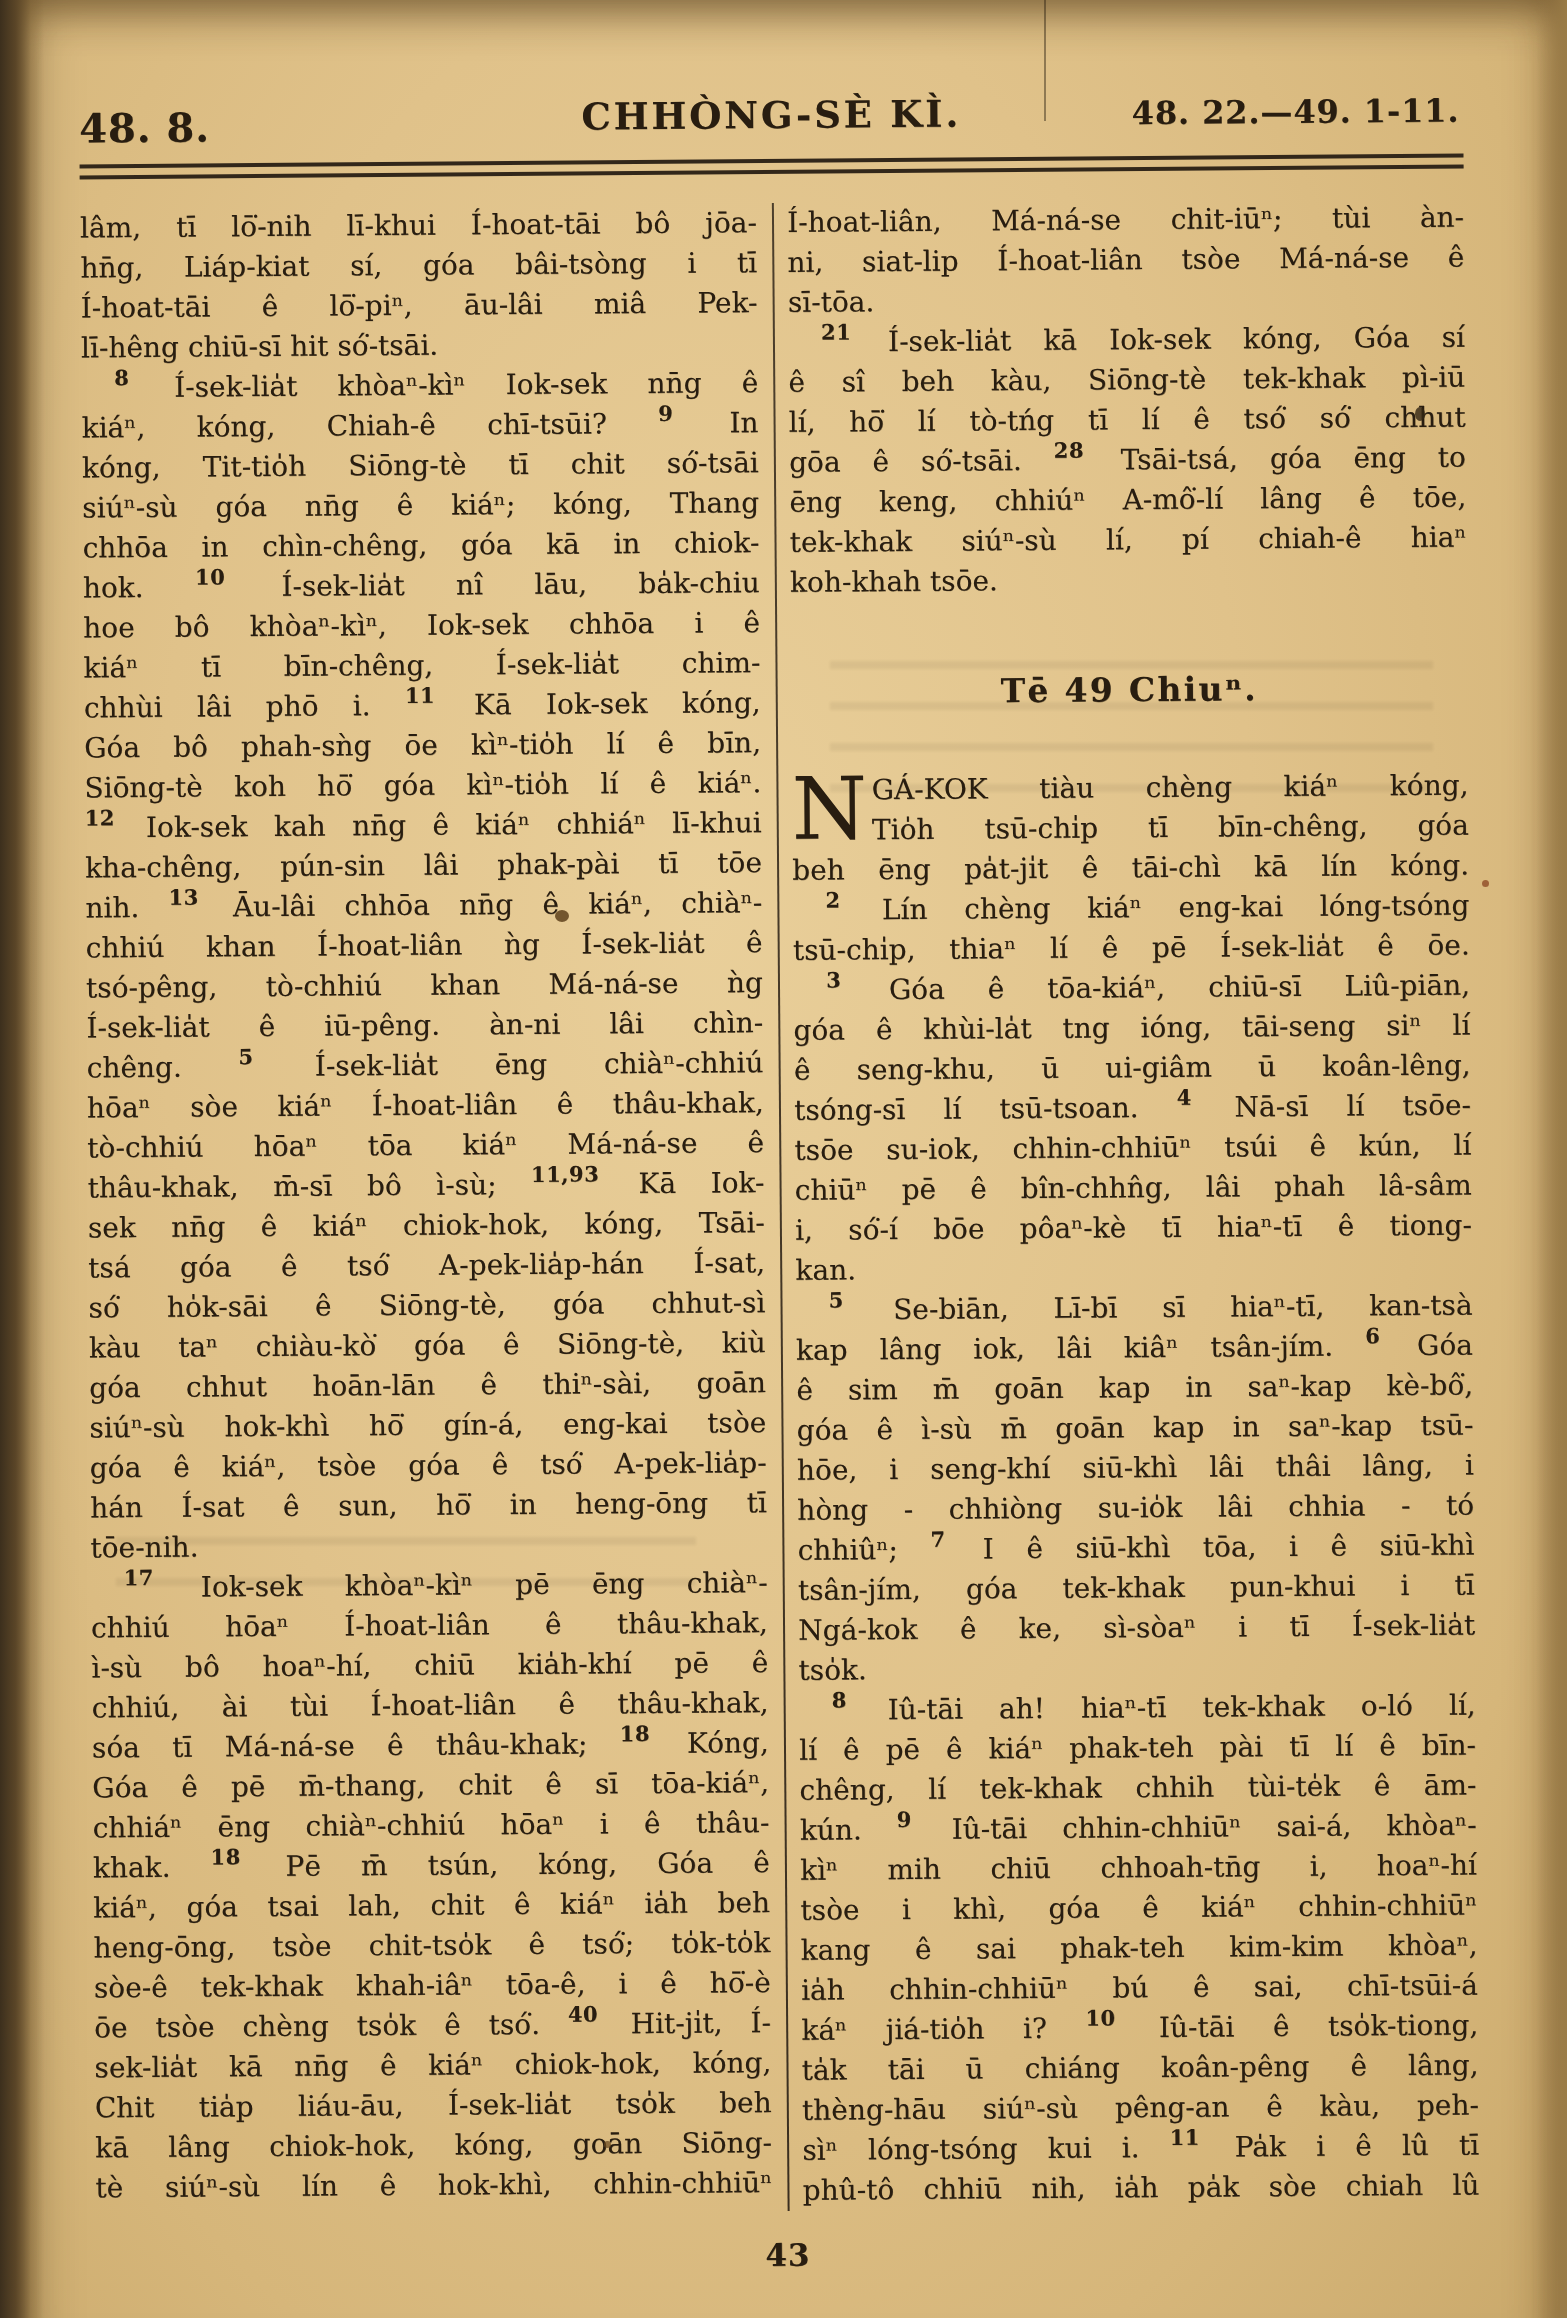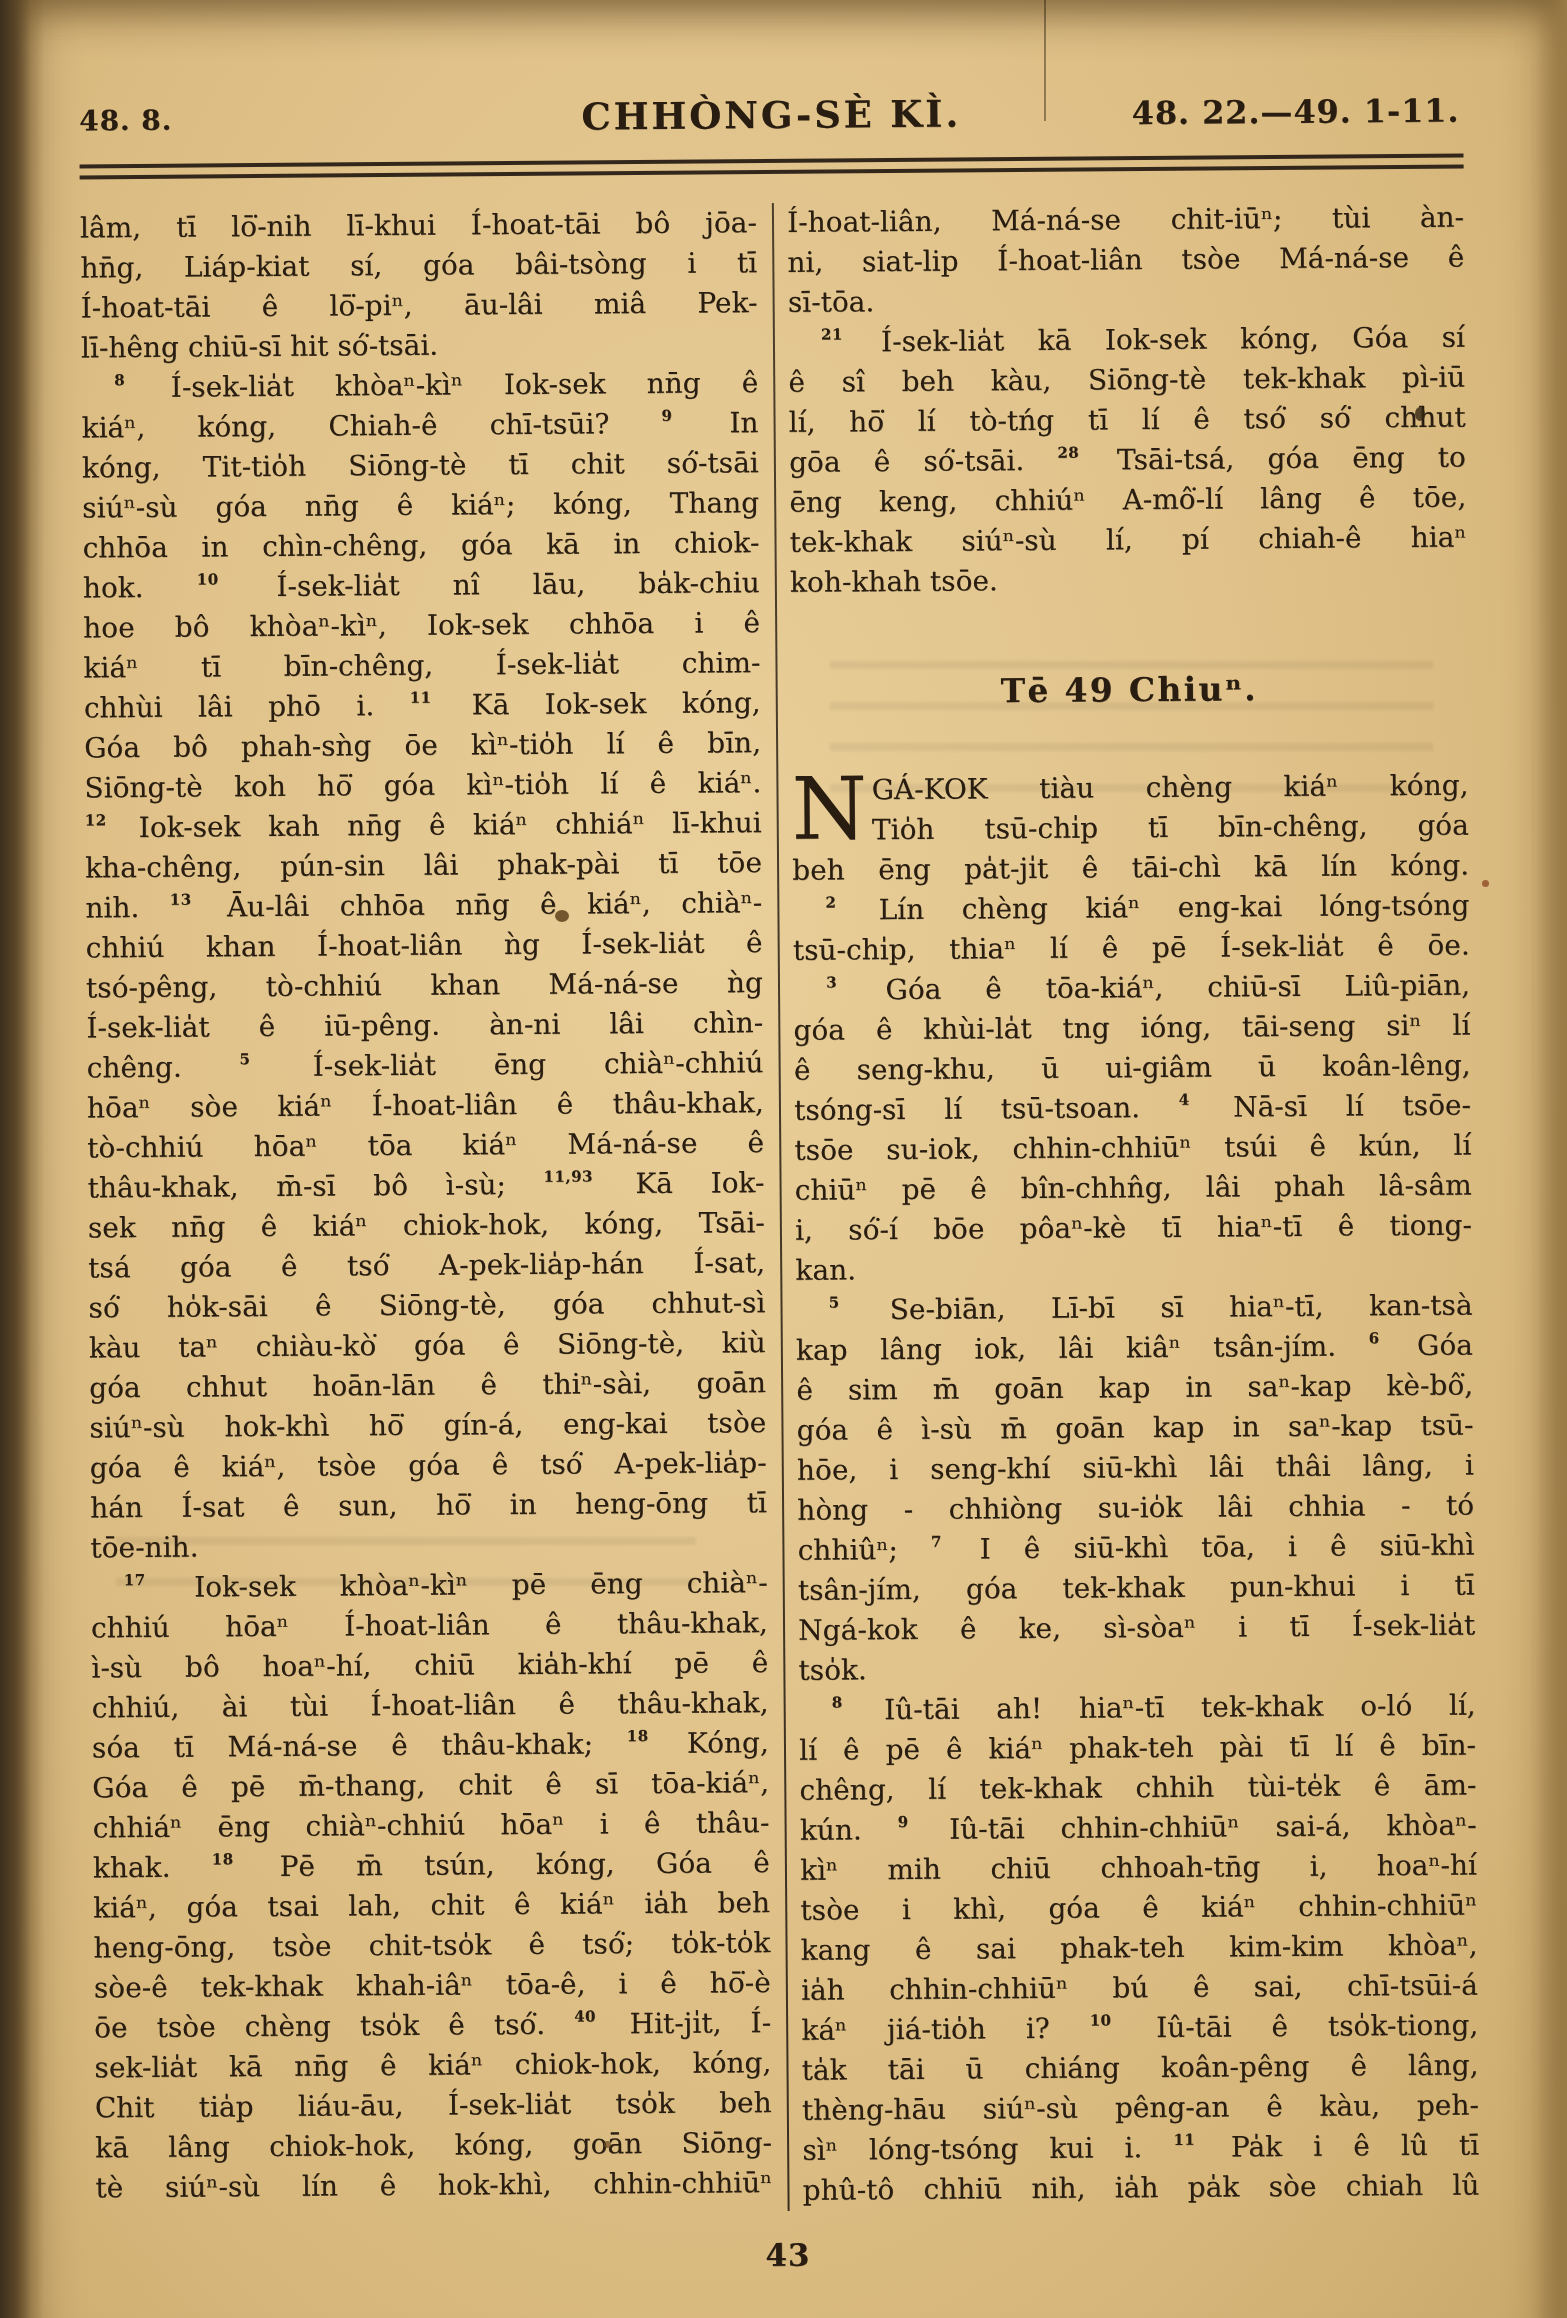--- a/index.html
+++ b/index.html
@@ -24,35 +24,35 @@
   .edge-right{
     position:absolute;right:0;top:0;bottom:0;width:32px;
     background:linear-gradient(270deg,#9a7c47 0%,rgba(154,124,71,.35) 55%,rgba(154,124,71,0) 100%);
   }
   .content{
     position:absolute;left:79px;top:93px;width:1384px;
     transform:rotate(-0.45deg);transform-origin:50% 0;
     text-shadow:0.3px 0.4px 0.3px rgba(40,28,14,.45);
   }
   .header{position:relative;height:53px;font-weight:bold;}
-  .h-left{position:absolute;left:0;top:5.6px;font-size:28px;letter-spacing:0.9px;text-align:center;}
+  .h-left{position:absolute;left:0;top:5.6px;font-size:40px;letter-spacing:0.9px;text-align:center;}
   .h-right{position:absolute;right:3.7px;top:3.7px;font-size:32px;letter-spacing:0.9px;}
   .h-title{position:absolute;left:50%;top:0;transform:translateX(-50%);font-size:37px;letter-spacing:2.8px;}
   .rule{margin-top:13px;height:7px;border-top:4.6px solid #32271a;border-bottom:4.2px solid #32271a;}
   .cols{display:flex;margin-top:29px;align-items:flex-start;}
   .col{width:677px;font-size:28px;}
   .divider{width:2.3px;align-self:stretch;background:linear-gradient(180deg,rgba(50,39,26,.85),rgba(50,39,26,.95));margin:0 13px 0 15px;}
   .tl{
     height:40px;line-height:40px;
     text-align:justify;text-align-last:justify;
     white-space:nowrap;
   }
   .tl.short{text-align:left;text-align-last:left;}
   .tl.ind{text-indent:33px;}
-  sup.vs{font-size:15px;font-weight:bold;position:relative;top:-1.9px;vertical-align:super;line-height:0;margin-right:4.6px;letter-spacing:0.5px;}
+  sup.vs{font-size:21px;font-weight:bold;position:relative;top:-1.9px;vertical-align:super;line-height:0;margin-right:4.6px;letter-spacing:0.5px;}
   .chap{margin:70px 0 59px 0;text-align:center;font-size:33px;font-weight:bold;letter-spacing:2.3px;}
   .droppara{position:relative;}
   .dropcap{
     position:absolute;left:0;top:-2.8px;
     font-size:86px;line-height:83px;font-weight:normal;
   }
   #rc-drop .dc:nth-child(-n+2){margin-left:80px;}
   .pagenum{margin-top:26px;text-align:center;font-size:31px;font-weight:bold;letter-spacing:0.9px;}
   
   .ghost{position:absolute;opacity:.07;filter:blur(1.4px);pointer-events:none;

